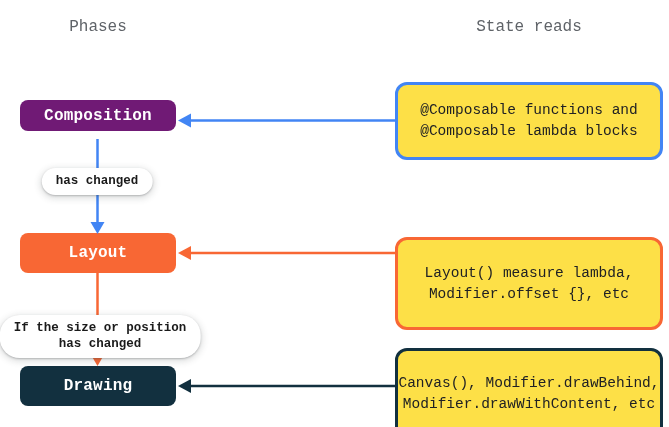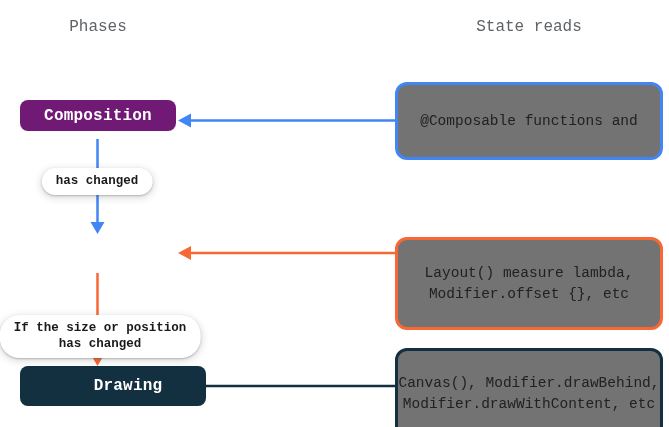--- a/index.html
+++ b/index.html
@@ -33,21 +33,21 @@
     display: flex;
     align-items: center;
     justify-content: center;
     color: #ffffff;
     font-size: 16px;
     font-weight: 700;
     letter-spacing: 0.2px;
   }
   .phase-composition { top: 100px; height: 31px; background: #701a75; }
   .phase-layout      { top: 233px; background: #f86734; }
-  .phase-drawing     { top: 366px; background: #12303f; padding-left: 30px; }
+  .phase-drawing     { top: 366px; background: #12303f; }
 
   .condition-pill {
     position: absolute;
     transform: translateX(-50%);
     background: #ffffff;
     border-radius: 20px;
     padding: 5px 14px 6px 14px;
     box-shadow: 0 1px 2px rgba(60,64,67,0.3), 0 2px 6px 2px rgba(60,64,67,0.15);
     text-align: center;
     color: #1a1a1a;
@@ -60,21 +60,21 @@
   .pill-1 { left: 97px; top: 168px; }
   .pill-2 { left: 100px; top: 302px; margin-top: 13px; }
   .condition-pill span { display: block; }
 
   .read-box {
     position: absolute;
     left: 395px;
     width: 268px;
     box-sizing: border-box;
     border-radius: 12px;
-    background: #737373;
+    background: #fde047;
     display: flex;
     flex-direction: column;
     align-items: center;
     justify-content: center;
     text-align: center;
     color: #202124;
     font-size: 14.5px;
     line-height: 21px;
     z-index: 2;
   }
@@ -124,34 +124,38 @@
 
     <g>
       <line x1="97.5" y1="273" x2="97.5" y2="356" stroke="#f86734" stroke-width="2.5"></line>
       <polygon points="97.5,366 90.5,354 104.5,354" fill="#f86734"></polygon>
     </g>
   </svg>
 
   <div class="phase-box phase-composition">
     <span>Composition</span>
   </div>
+  <div class="phase-box phase-layout">
+    <span>Layout</span>
+  </div>
   <div class="phase-box phase-drawing">
     <span>Drawing</span>
   </div>
 
   <div class="condition-pill pill-1">
     <span>has changed</span>
   </div>
   <div class="condition-pill pill-2">
     <span>If the size or position</span>
     <span>has changed</span>
   </div>
 
   <div class="read-box read-composition">
     <span>@Composable functions and</span>
+    <span>@Composable lambda blocks</span>
   </div>
   <div class="read-box read-layout">
     <span>Layout() measure lambda,</span>
     <span>Modifier.offset {}, etc</span>
   </div>
   <div class="read-box read-drawing">
     <span>Canvas(), Modifier.drawBehind,</span>
     <span>Modifier.drawWithContent, etc</span>
   </div>
 

